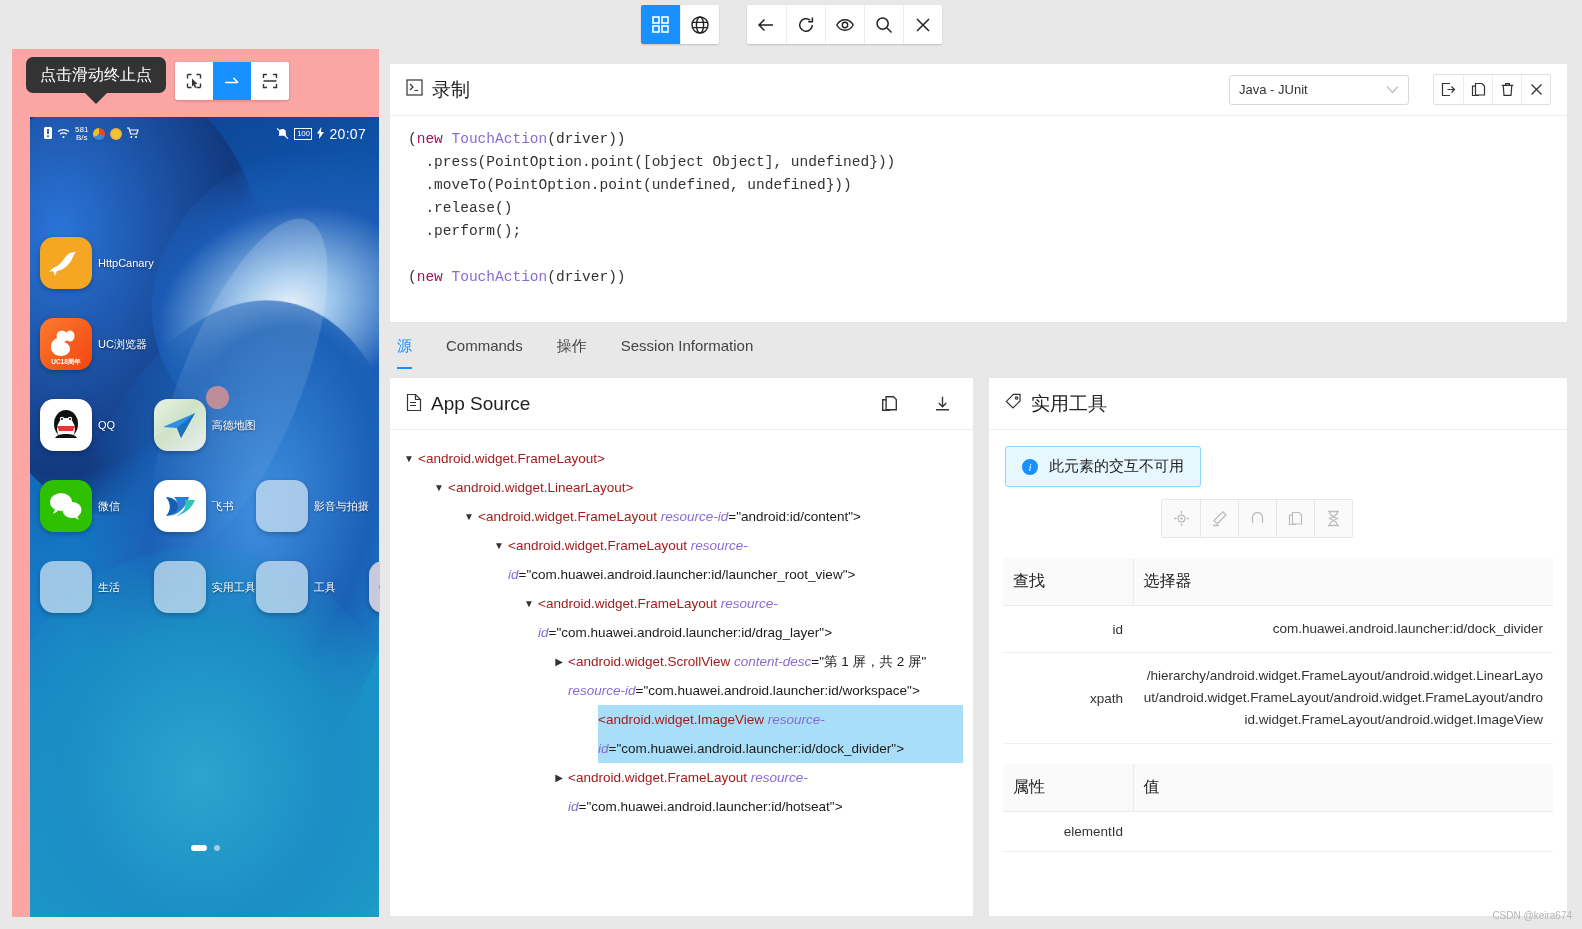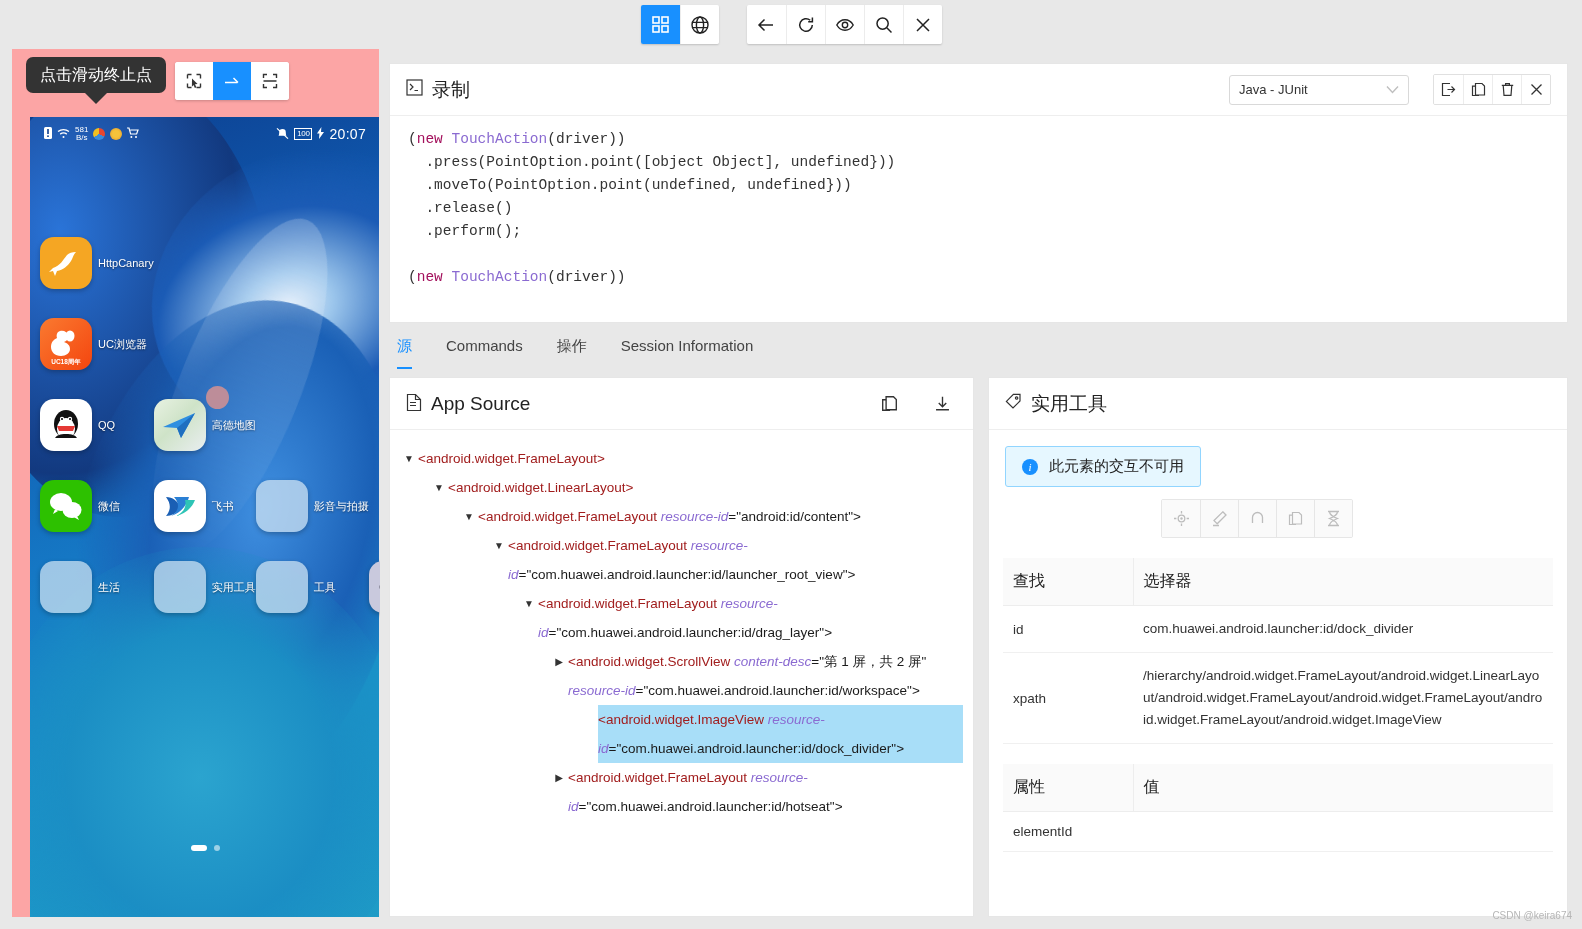--- a/index.html
+++ b/index.html
@@ -217,21 +217,21 @@
     display:flex; align-items:center; justify-content:center; color:#bdbdbd; cursor:not-allowed;
   }
   .action-btn + .action-btn { border-left:1px solid #e6e6e6; }
 
   table.kv { width:calc(100% - 28px); margin:20px 14px 0 14px; border-collapse:collapse; font-size:13.5px; }
   table.kv th {
     text-align:left; font-weight:normal; color:#222; background:#fafafa;
     padding:13px 10px; border-bottom:1px solid #ededed; font-size:16px;
   }
   table.kv th:first-child { width:130px; border-right:1px solid #ededed; }
-  table.kv td { padding:12px 10px; border-bottom:1px solid #f0f0f0; color:#333; vertical-align:middle; }
+  table.kv td { padding:12px 10px; border-bottom:1px solid #f0f0f0; color:#333; vertical-align:middle;text-align:right; }
   table.kv td.key { width:130px; }
   table.kv td.valcell { line-height:22px; word-break:break-all; }
 
   #watermark {
     position:absolute; right:10px; bottom:8px; color:#b6b6b6; font-size:10px;
     z-index:40; pointer-events:none;
   }
   #bottomstrip {
     position:absolute; left:0; bottom:0; width:1582px; height:12px; background:#e8e8e8;
   }

